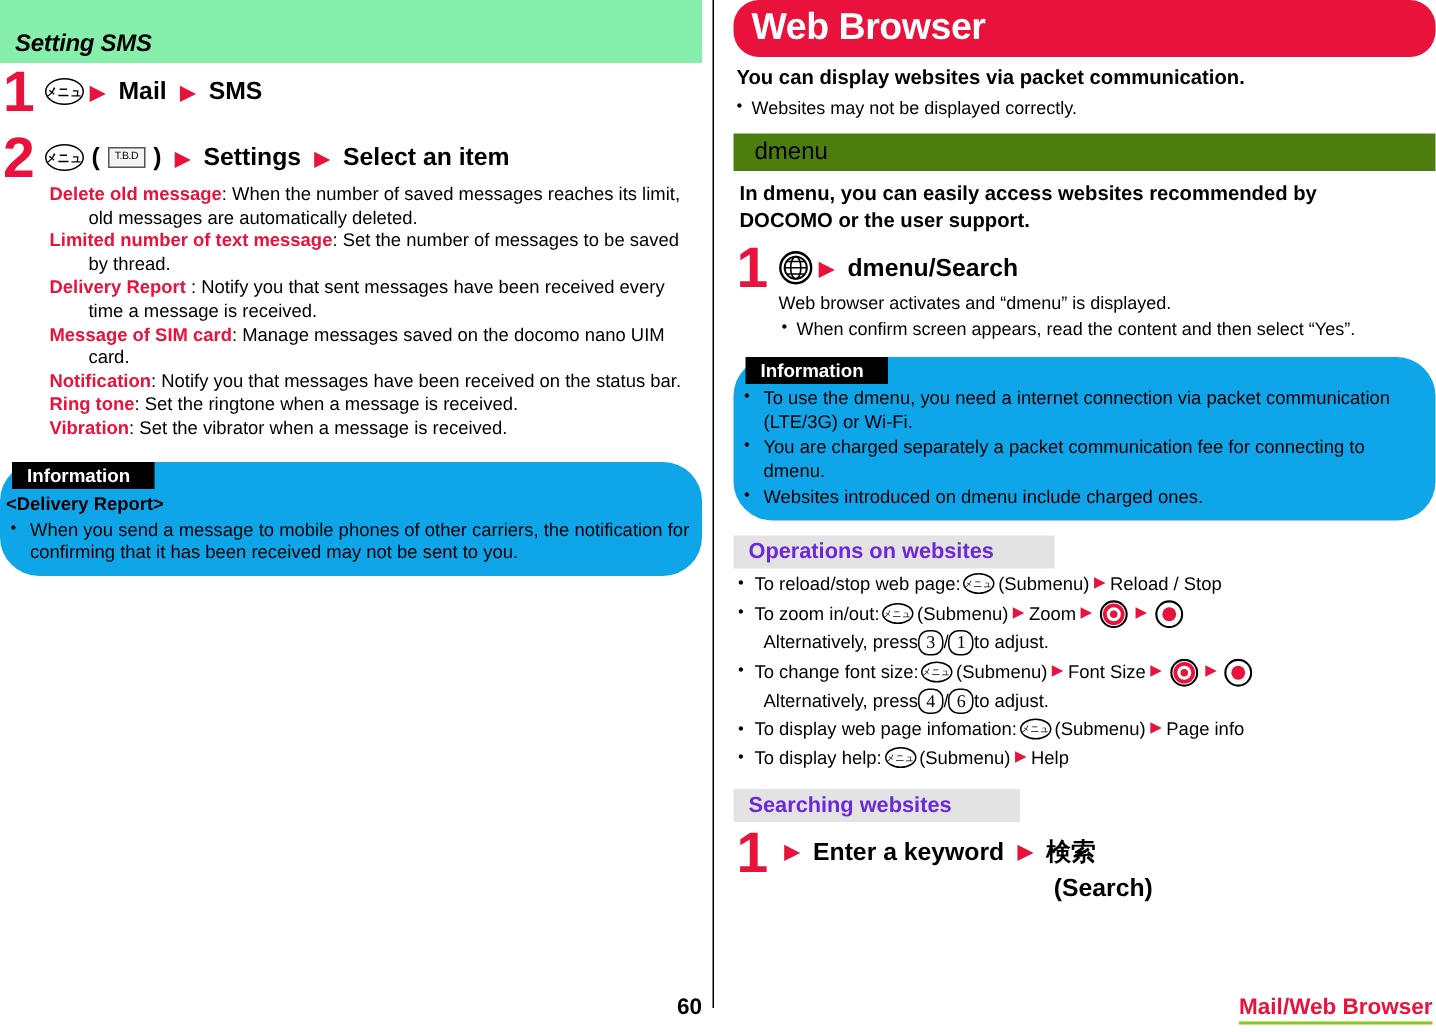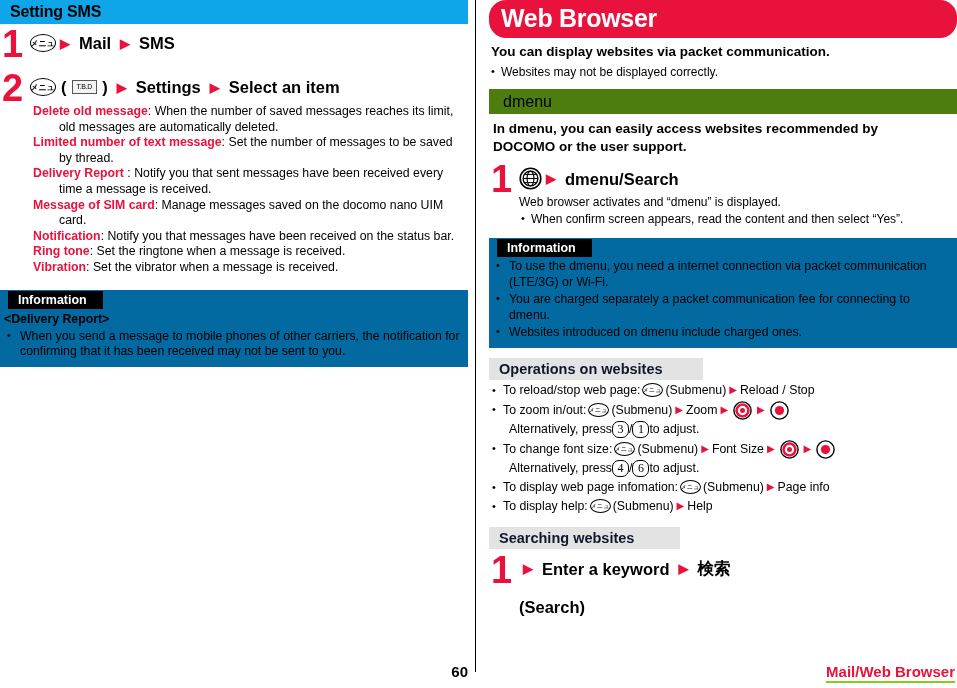--- a/index.html
+++ b/index.html
@@ -29,47 +29,48 @@
   }
   .divider {
     position: absolute;
     left: 475px; top: 0px;
     width: 1px; height: 672px;
     background: #000000;
   }
 
   
   .h-pink {
-    background: #0ea5e9;
+    background: #86efac;
     font-size: 16px;
     font-weight: bold;
-    padding: 3px 0 3px 10px;
+    padding: 21px 0 3px 10px;
     line-height: 18px;
     letter-spacing: -0.2px;
+    font-style: italic;
   }
   .h-red {
     background: #e8123c;
     color: #ffffff;
     font-size: 25px;
     font-weight: bold;
     padding: 4px 0 5px 12px;
     line-height: 29px;
     letter-spacing: -0.3px;
     border-radius: 17px;
   }
   .h-pink-sub {
     background: #4d7c0f;
     font-size: 16px;
     font-weight: normal;
     padding: 3px 16px 3px 14px;
     line-height: 19px;
   }
   .h-gray-red {
     background: #e3e3e3;
-    color: #0f172a;
+    color: #6d28d9;
     font-size: 14.5px;
     font-weight: bold;
     padding: 2px 0 2px 10px;
     line-height: 18px;
     display: inline-block;
   }
 
   
   .intro-bold {
     font-size: 13.5px;
@@ -217,23 +218,24 @@
     margin-bottom: 0px;
   }
   .optitem > .opt-inner { text-indent: -26px; display: block; }
   .optname {
     color: #e8123c;
     font-weight: bold;
   }
 
   
   .infobox {
-    background: #0369a1;
+    background: #0ea5e9;
     margin-top: 12px;
     padding: 0 0 7px 0;
+    border-radius: 26px;
   }
   .infobox .info-tag {
     background: #000000;
     color: #ffffff;
     font-size: 12.5px;
     font-weight: bold;
     display: inline-block;
     padding: 1px 16px 1px 10px;
     line-height: 16px;
     margin-left: 8px;
@@ -557,21 +559,21 @@
       <div class="h-gray-red" style="padding-right:46px;">Searching websites</div>
 
       <div class="step" style="margin-top:9px;">
         <div class="step-num">1</div>
         <div class="step-line">
           <span class="arrow">▶</span>
           <span class="tx">Enter a keyword</span>
           <span class="arrow">▶</span>
           <span class="tx jp">検索</span>
         </div>
-        <div class="step-line" style="margin-top:16px;">
+        <div class="step-line" style="margin-top:2px;justify-content:center;">
           <span class="tx" style="margin-left:0;">(Search)</span>
         </div>
       </div>
     </div>
 
   </div>
 
   <div class="footer">
     <div class="pgnum">60</div>
     <div class="sect">Mail/Web Browser</div>

